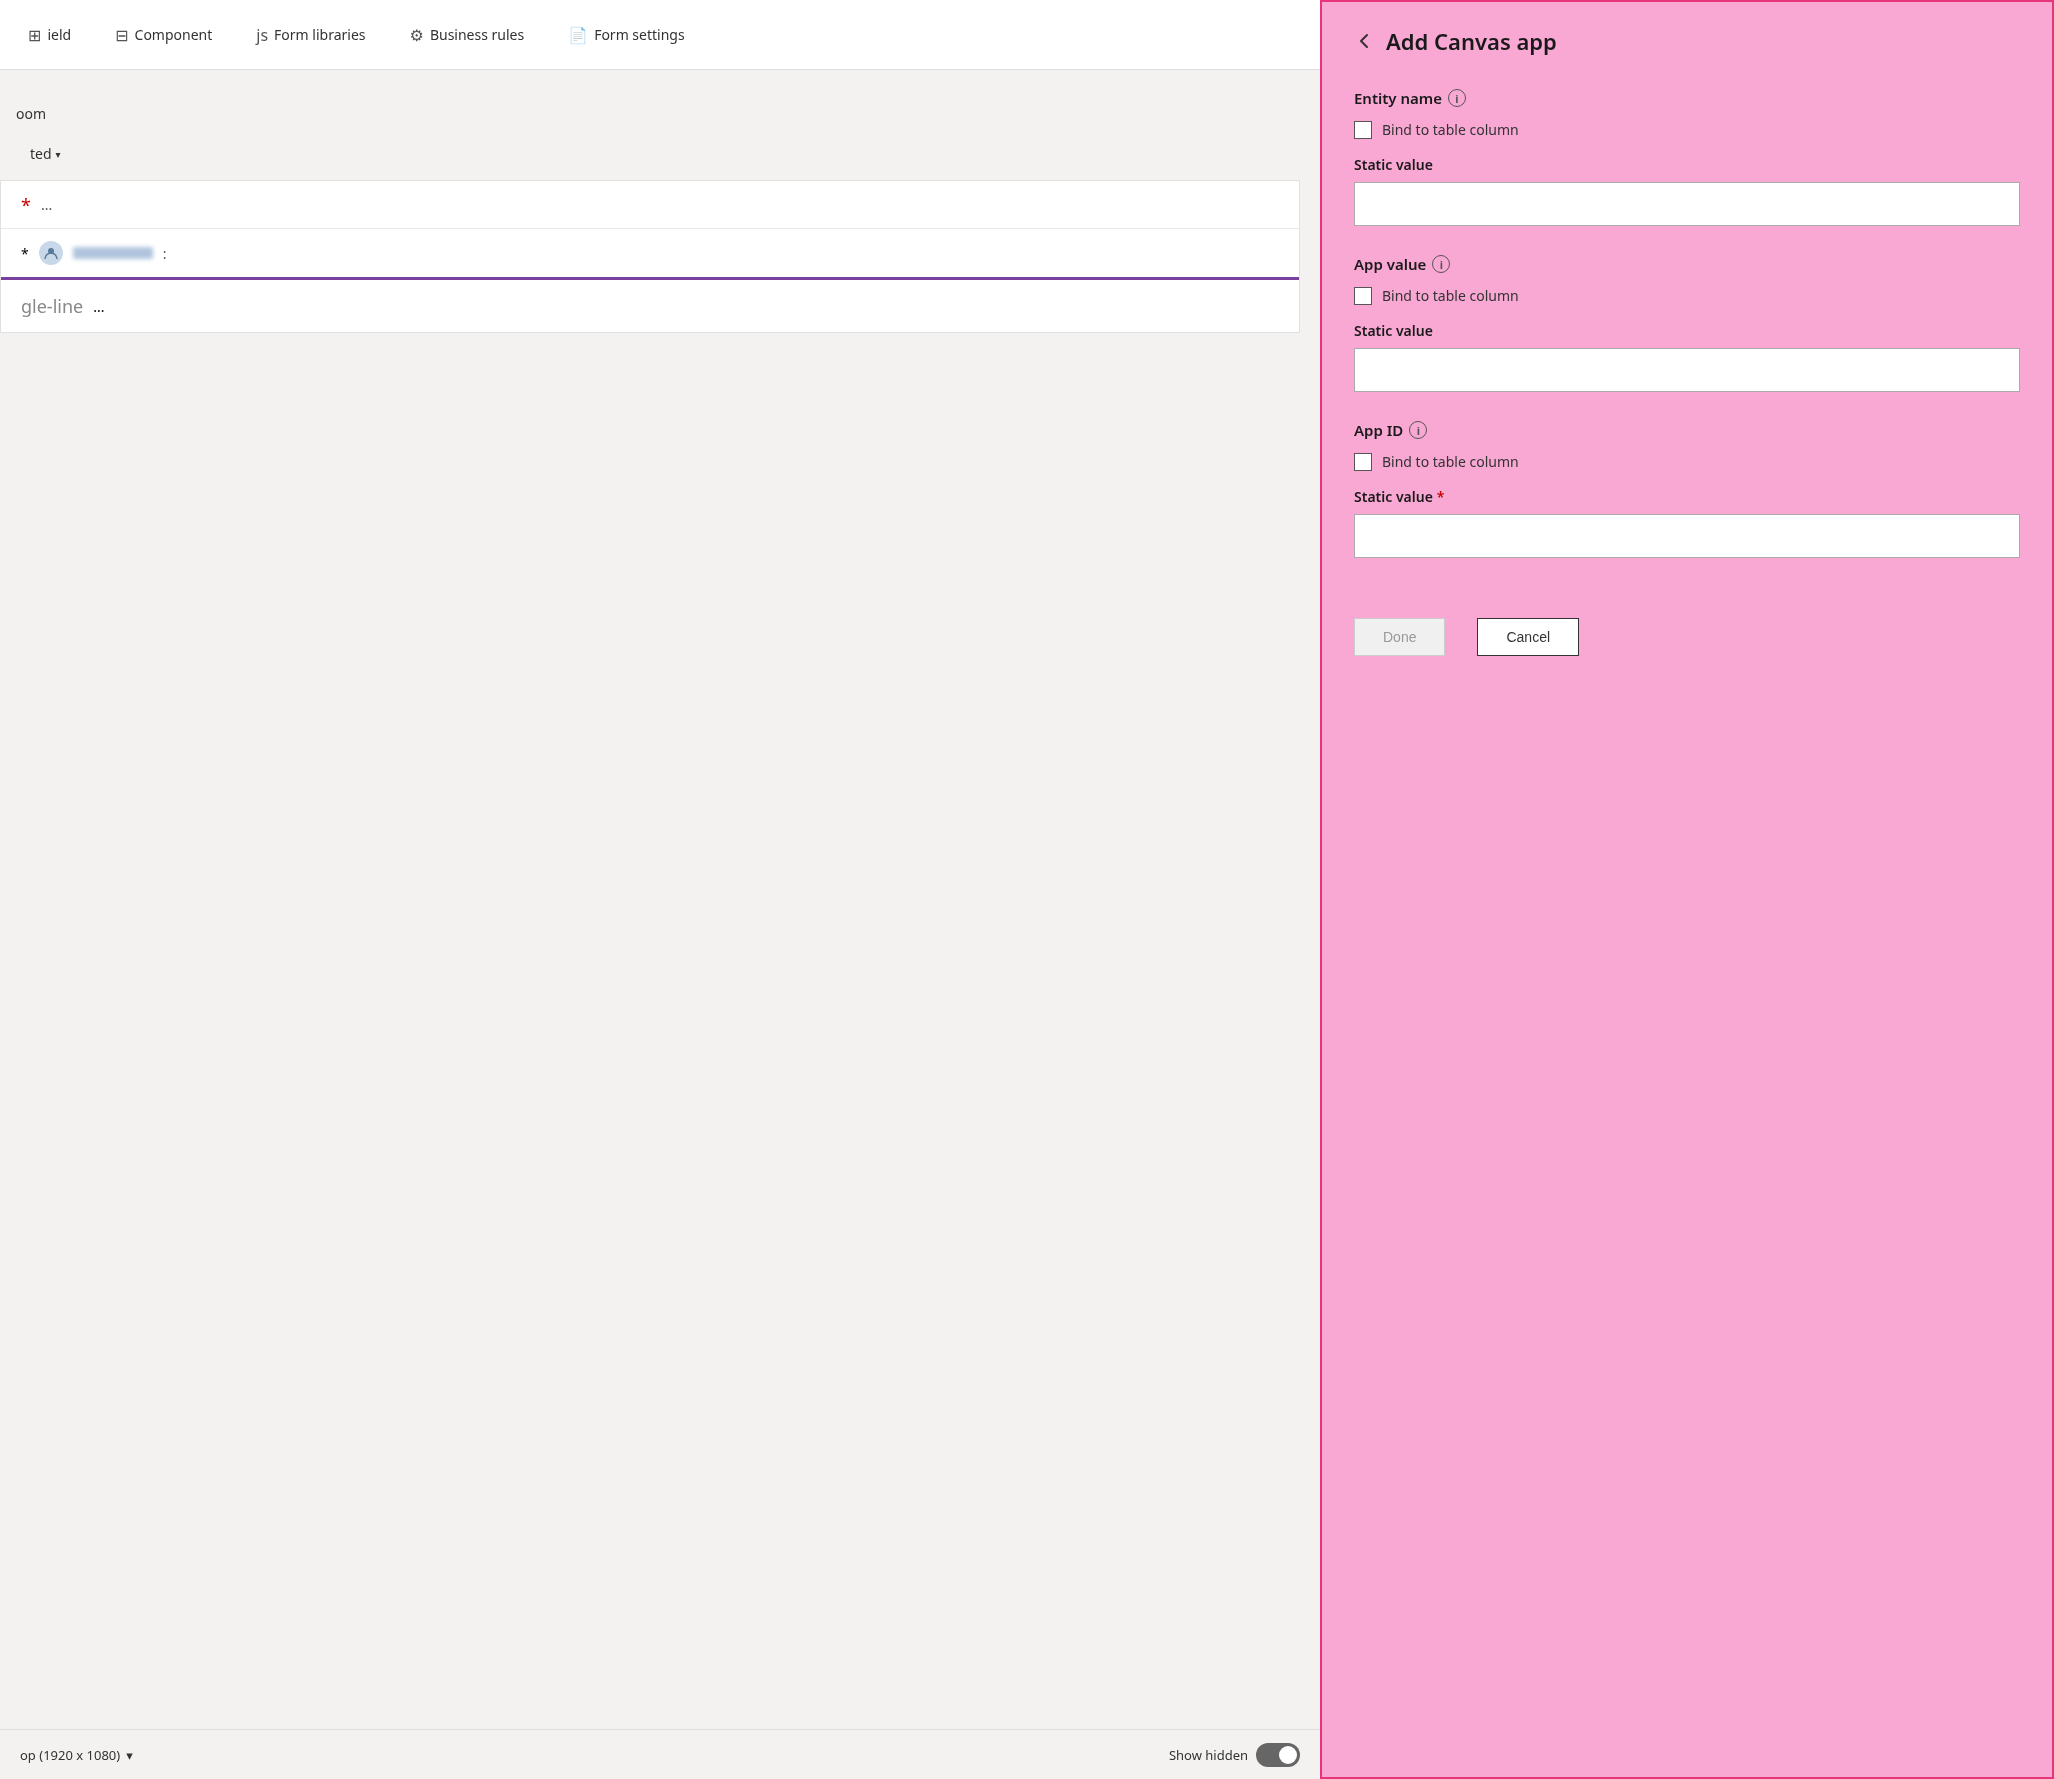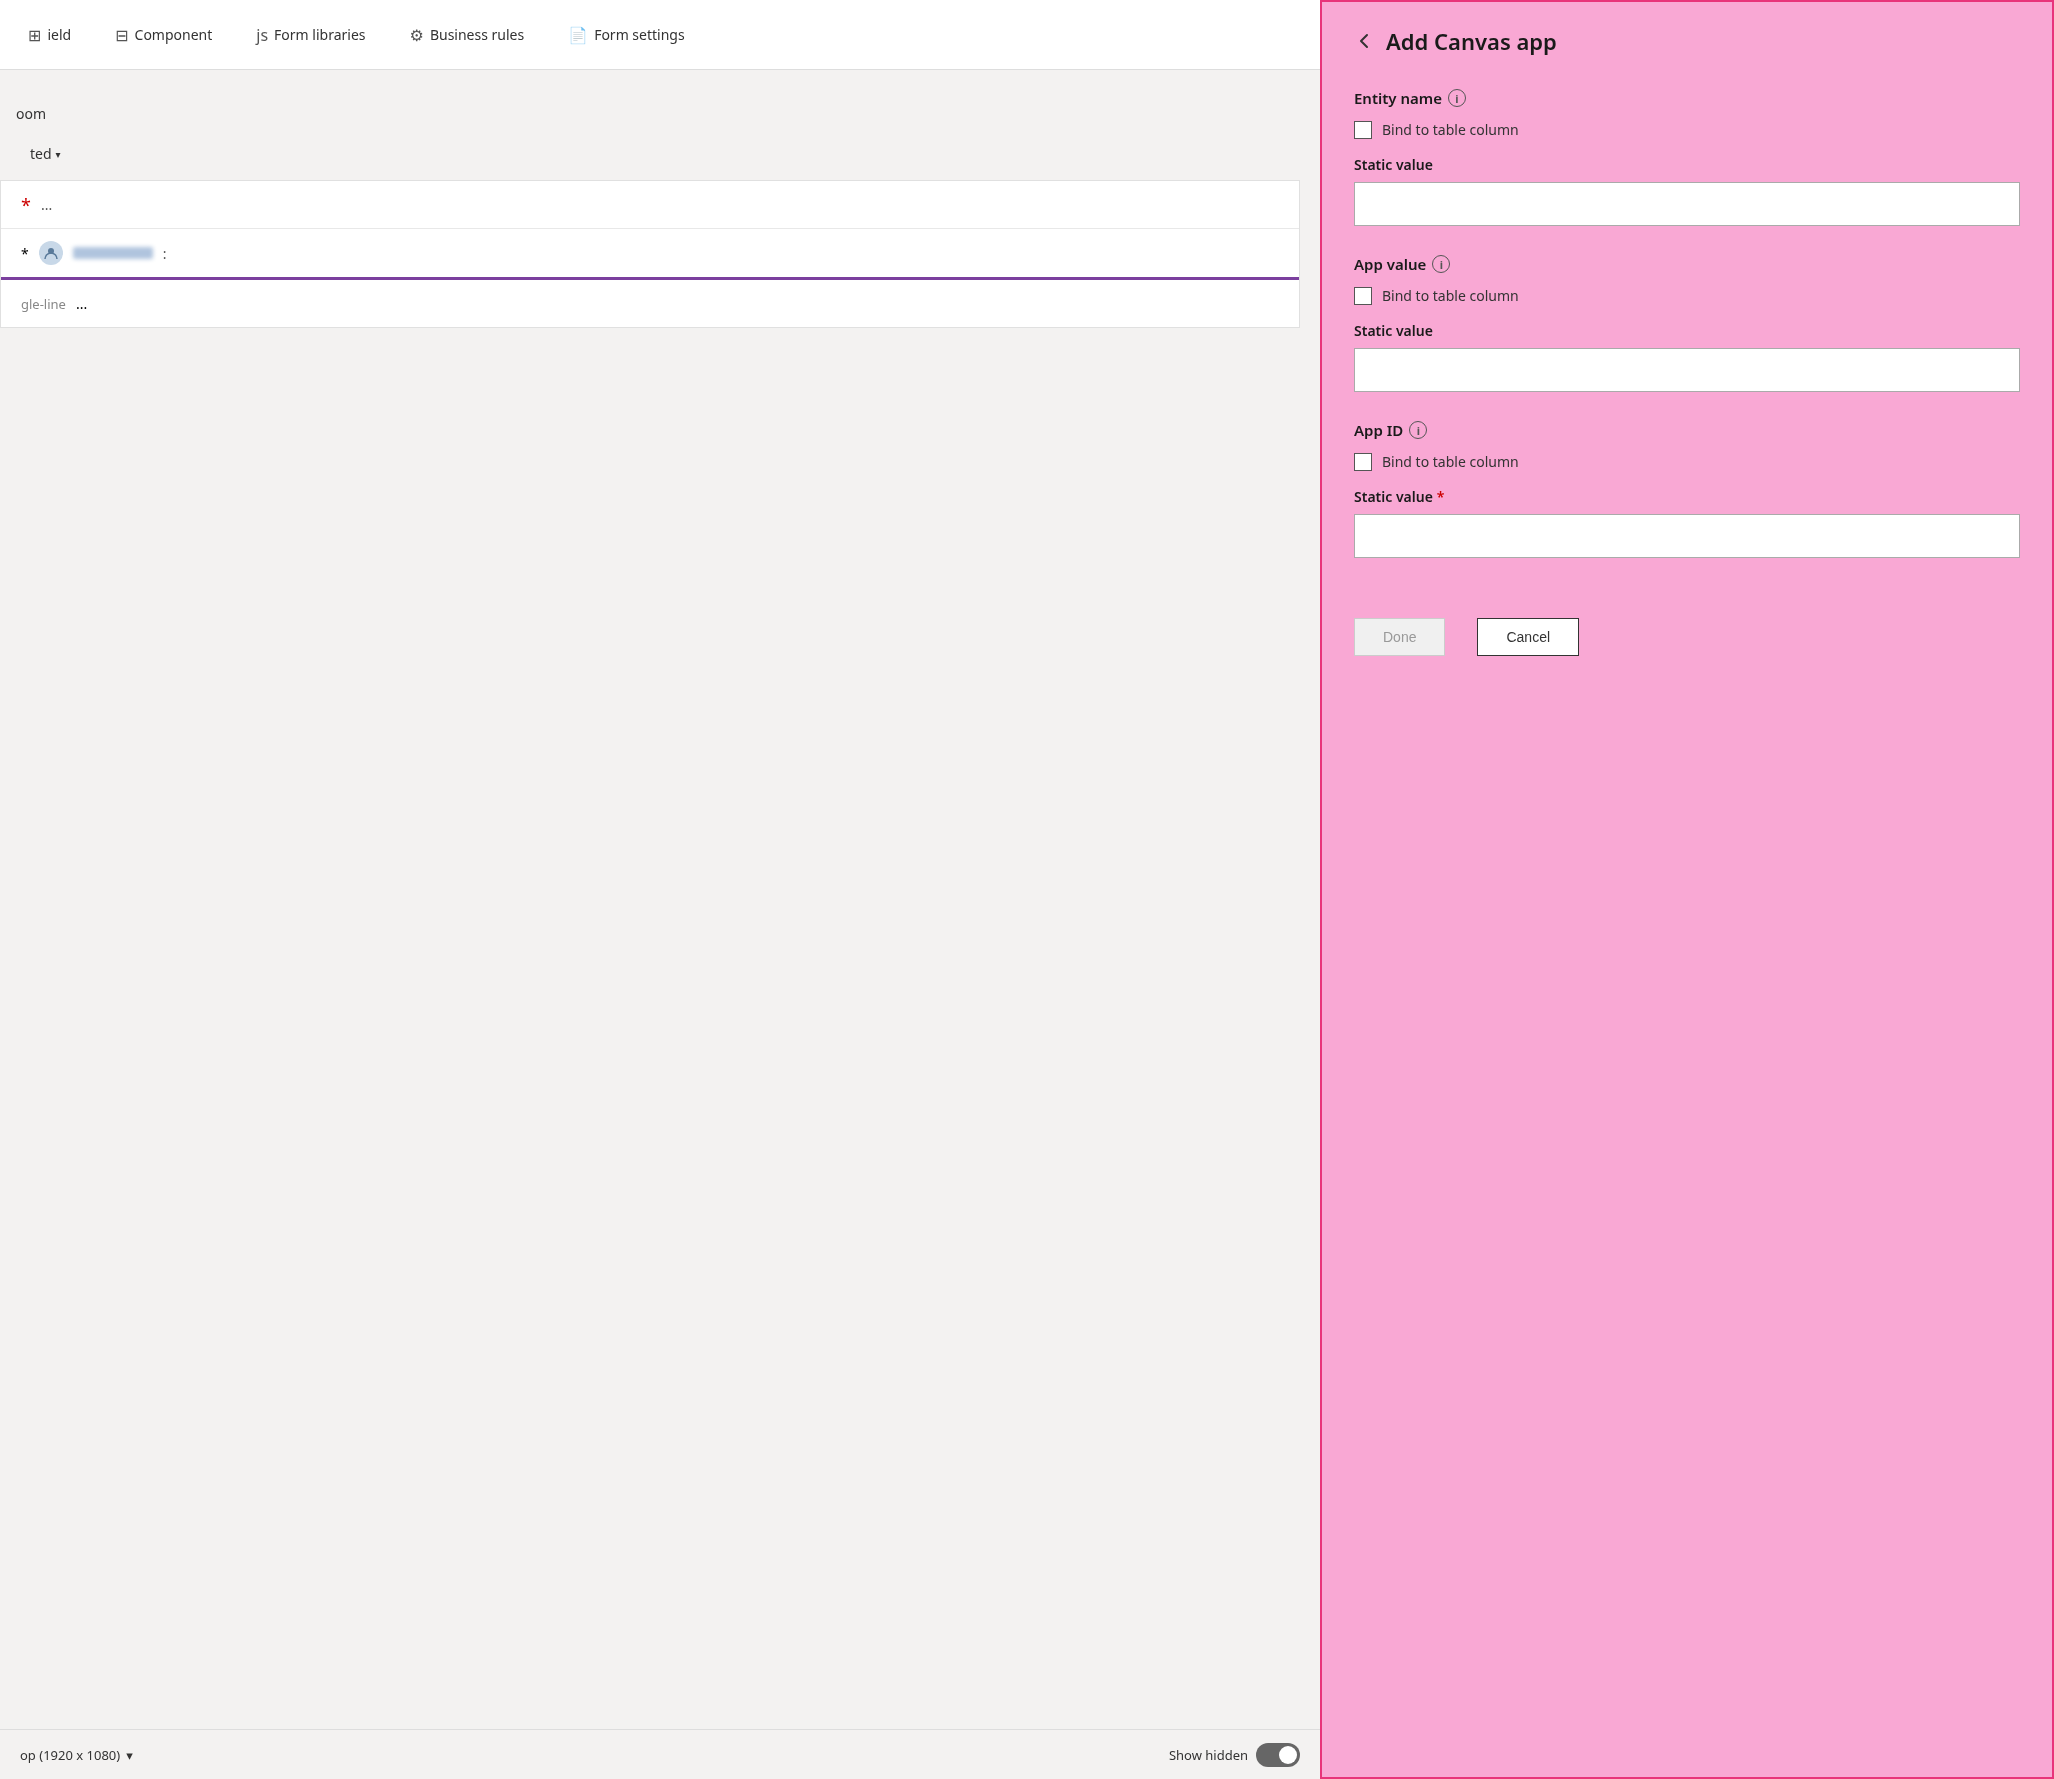--- a/index.html
+++ b/index.html
@@ -153,21 +153,21 @@
     
     .single-line-row {
       padding: 14px 20px;
       display: flex;
       align-items: center;
       gap: 10px;
       background: #fff;
     }
     .single-line-label {
       color: #888;
-      font-size: 13px;
+      font-size: 18px;
     }
 
     
     .right-panel {
       position: absolute;
       top: 0; right: 0;
       width: 734px;
       height: 1779px;
       background: #f9a8d4;
       border: 2px solid #e8347a;

